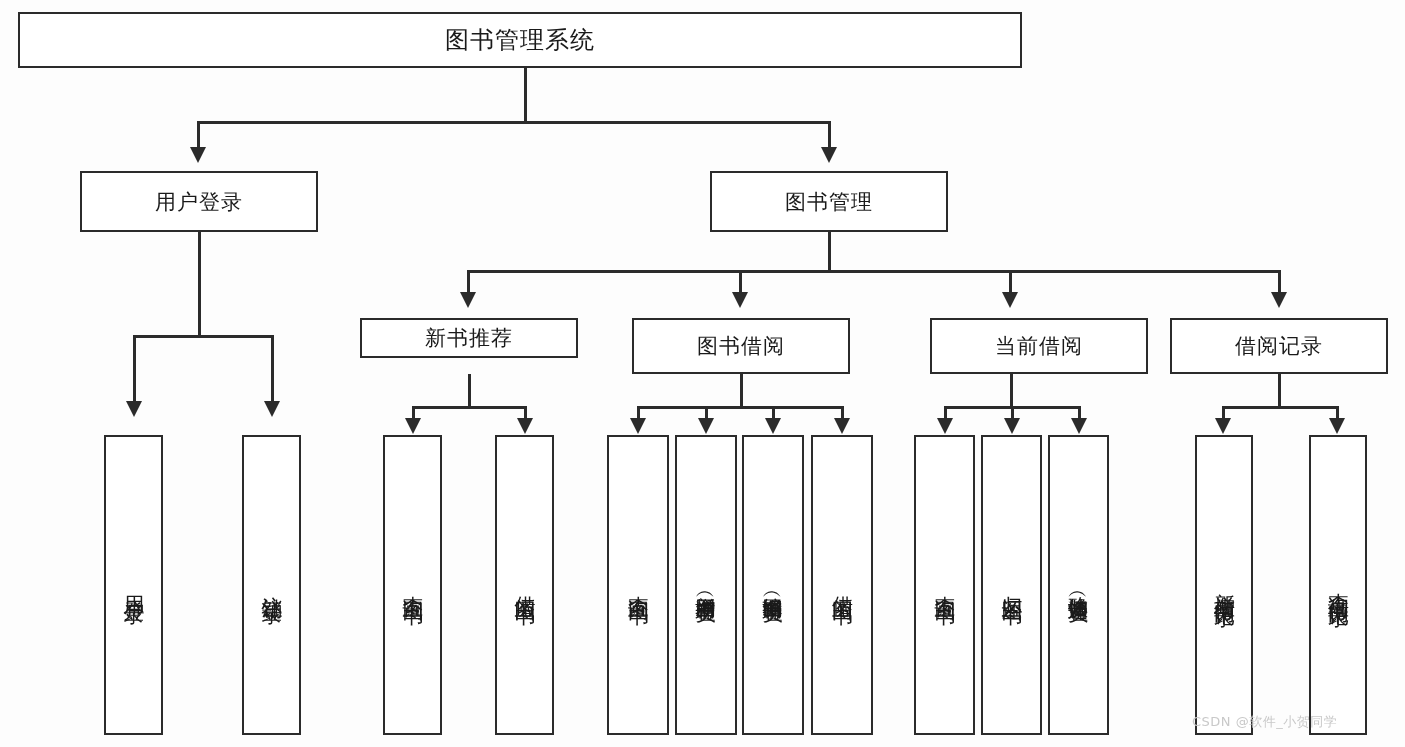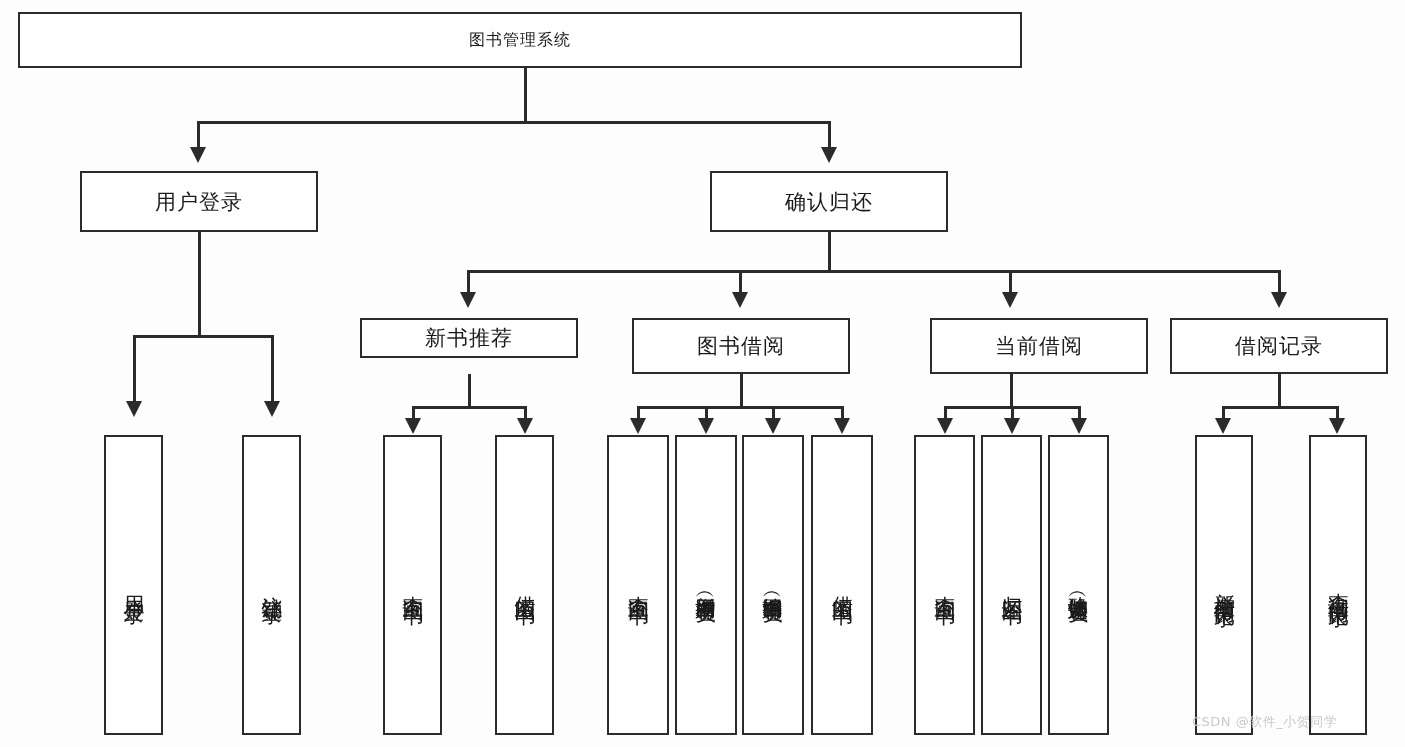--- a/index.html
+++ b/index.html
@@ -35,21 +35,21 @@
     font-size: 21px;
     letter-spacing: 3px;
     line-height: 1;
     padding: 6px 0;
   }
   .node.v.tight {
     letter-spacing: 1px;
     font-size: 20px;
   }
   .node.title {
-    font-size: 16px;
+    font-size: 24px;
   }
   .conn {
     position: absolute;
     background: #2b2b2b;
   }
   .conn.vline { width: 2.5px; }
   .conn.hline { height: 2.5px; }
   .arrow {
     position: absolute;
     width: 0;
@@ -81,21 +81,21 @@
 
   <div class="conn vline" style="left:197px; top:121px; height:28px;"></div>
   <div class="arrow" style="left:190px; top:147px;"></div>
   <div class="conn vline" style="left:828px; top:121px; height:28px;"></div>
   <div class="arrow" style="left:821px; top:147px;"></div>
 
   <div class="node h" style="left:80px; top:171px; width:238px; height:61px;">
     <span>用户登录</span>
   </div>
   <div class="node h" style="left:710px; top:171px; width:238px; height:61px;">
-    <span>确认归还</span>
+    <span>图书管理</span>
   </div>
 
   <div class="conn vline" style="left:198px; top:232px; height:105px;"></div>
   <div class="conn hline" style="left:133px; top:335px; width:139px;"></div>
   <div class="conn vline" style="left:133px; top:335px; height:68px;"></div>
   <div class="arrow" style="left:126px; top:401px;"></div>
   <div class="conn vline" style="left:271px; top:335px; height:68px;"></div>
   <div class="arrow" style="left:264px; top:401px;"></div>
 
   <div class="conn vline" style="left:828px; top:232px; height:40px;"></div>

